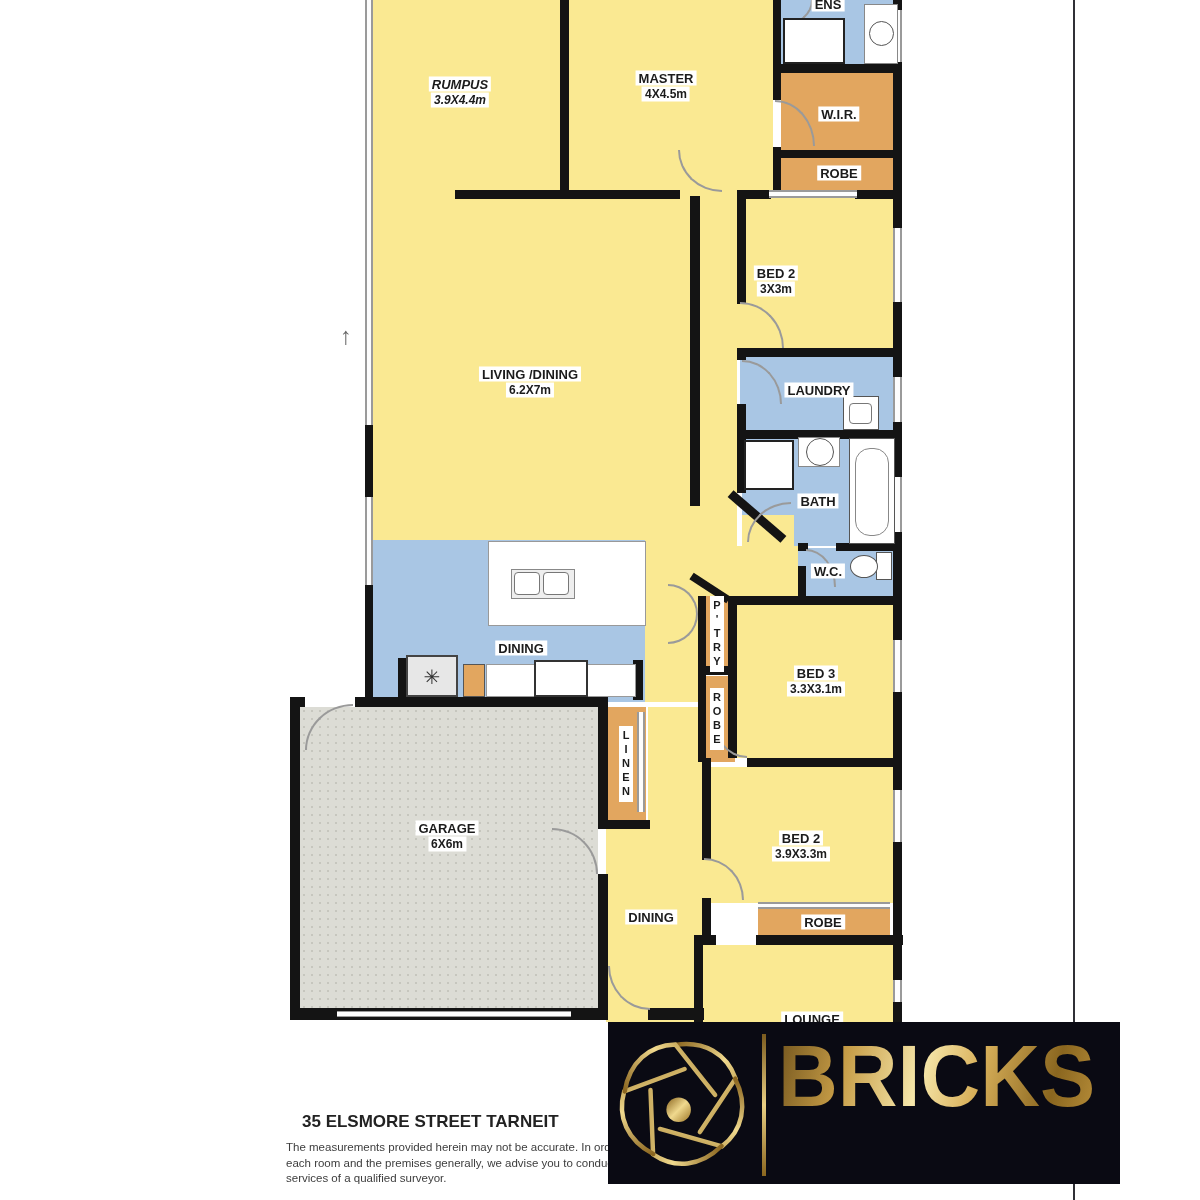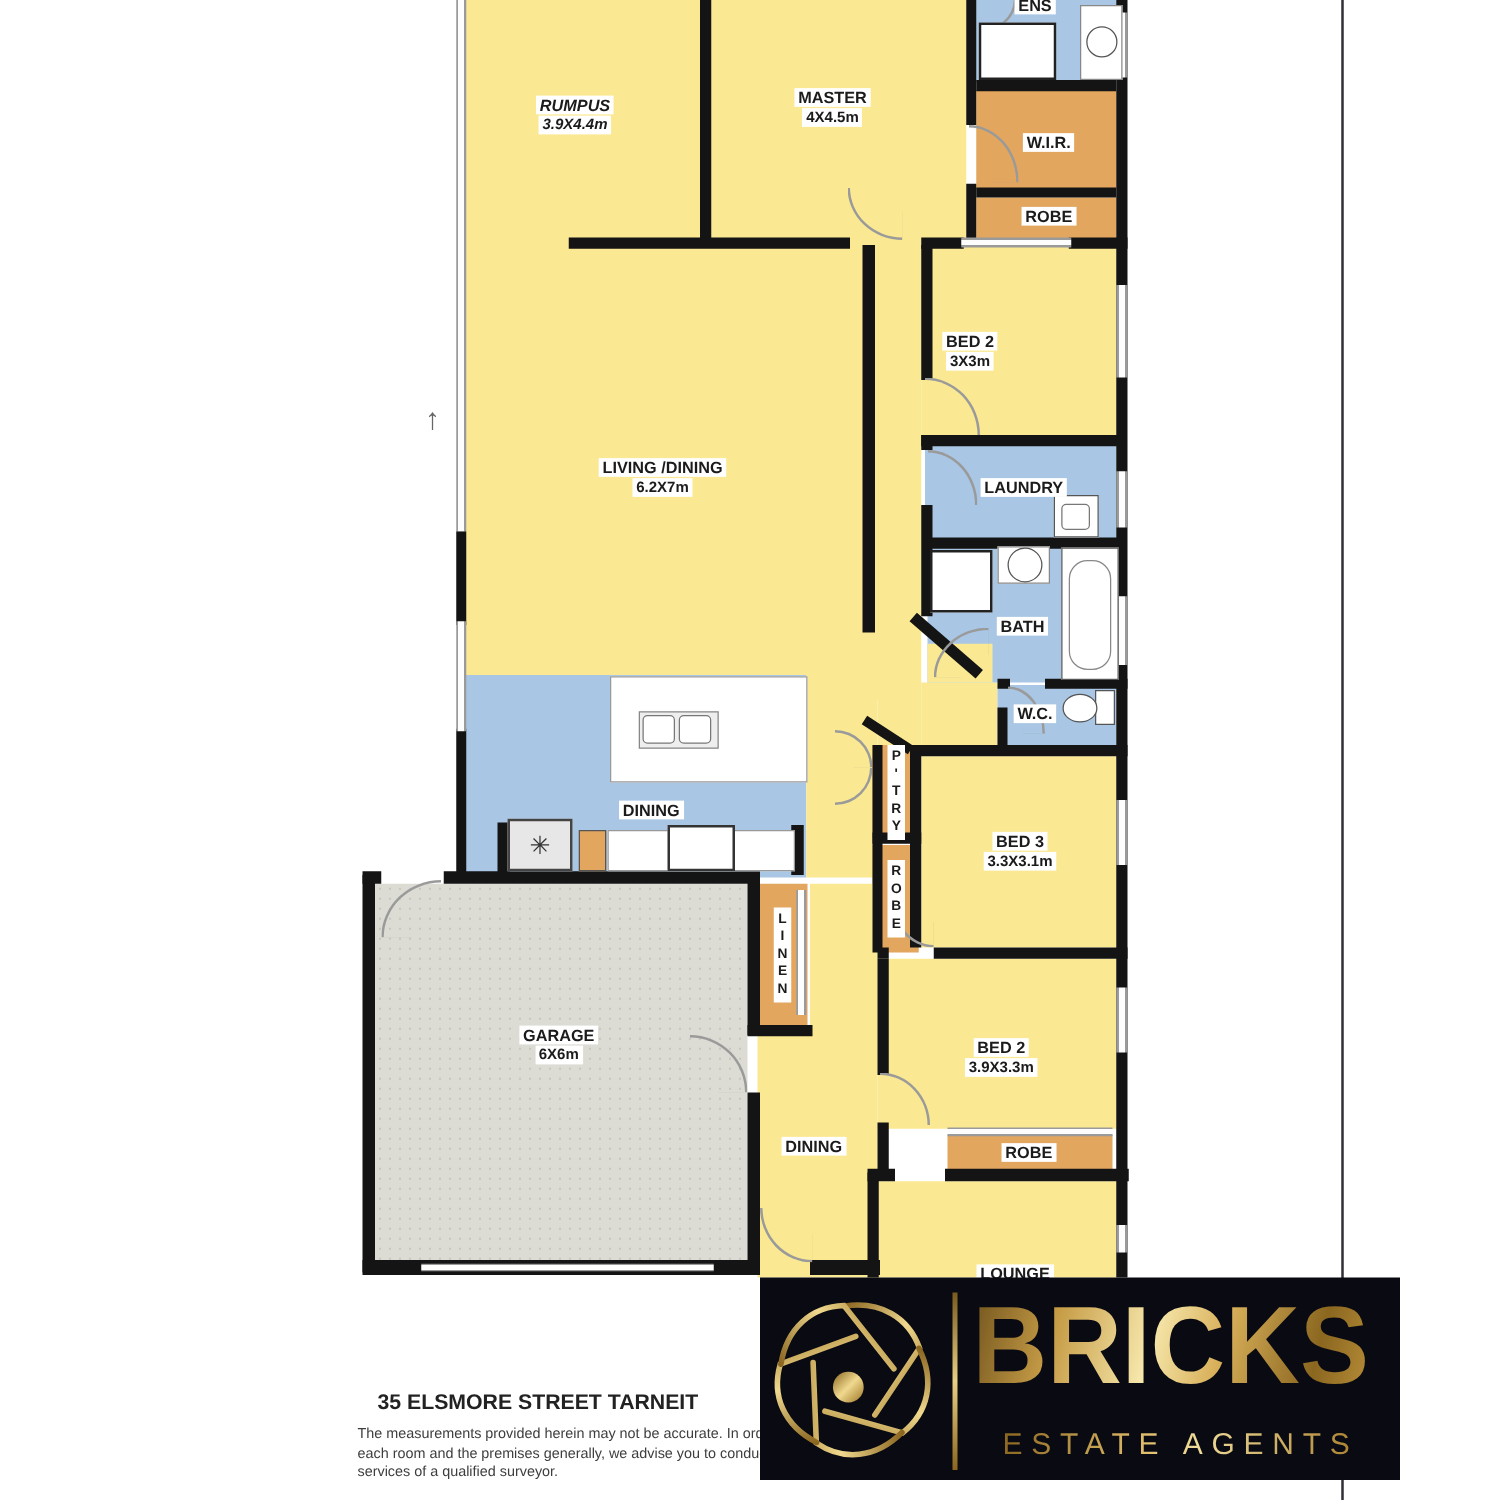--- a/index.html
+++ b/index.html
@@ -259,16 +259,15 @@
         <path d="M -6,-52 C 20,-56 40,-44 48,-22 L 16,26"></path>
         <path d="M -6,-52 C 20,-56 40,-44 48,-22 L 16,26" transform="rotate(72)"></path>
         <path d="M -6,-52 C 20,-56 40,-44 48,-22 L 16,26" transform="rotate(144)"></path>
         <path d="M -6,-52 C 20,-56 40,-44 48,-22 L 16,26" transform="rotate(216)"></path>
         <path d="M -6,-52 C 20,-56 40,-44 48,-22 L 16,26" transform="rotate(288)"></path>
       </g>
       <circle cx="-3" cy="6" r="11" fill="url(#gld)"></circle>
     </svg>
     <div class="divider"></div>
     <div class="brand-name">BRICKS</div>
-    <div class="brand-tagline">ESTATE AGENTS</div>
   </div>
 
 </div>
 
 </body></html>

